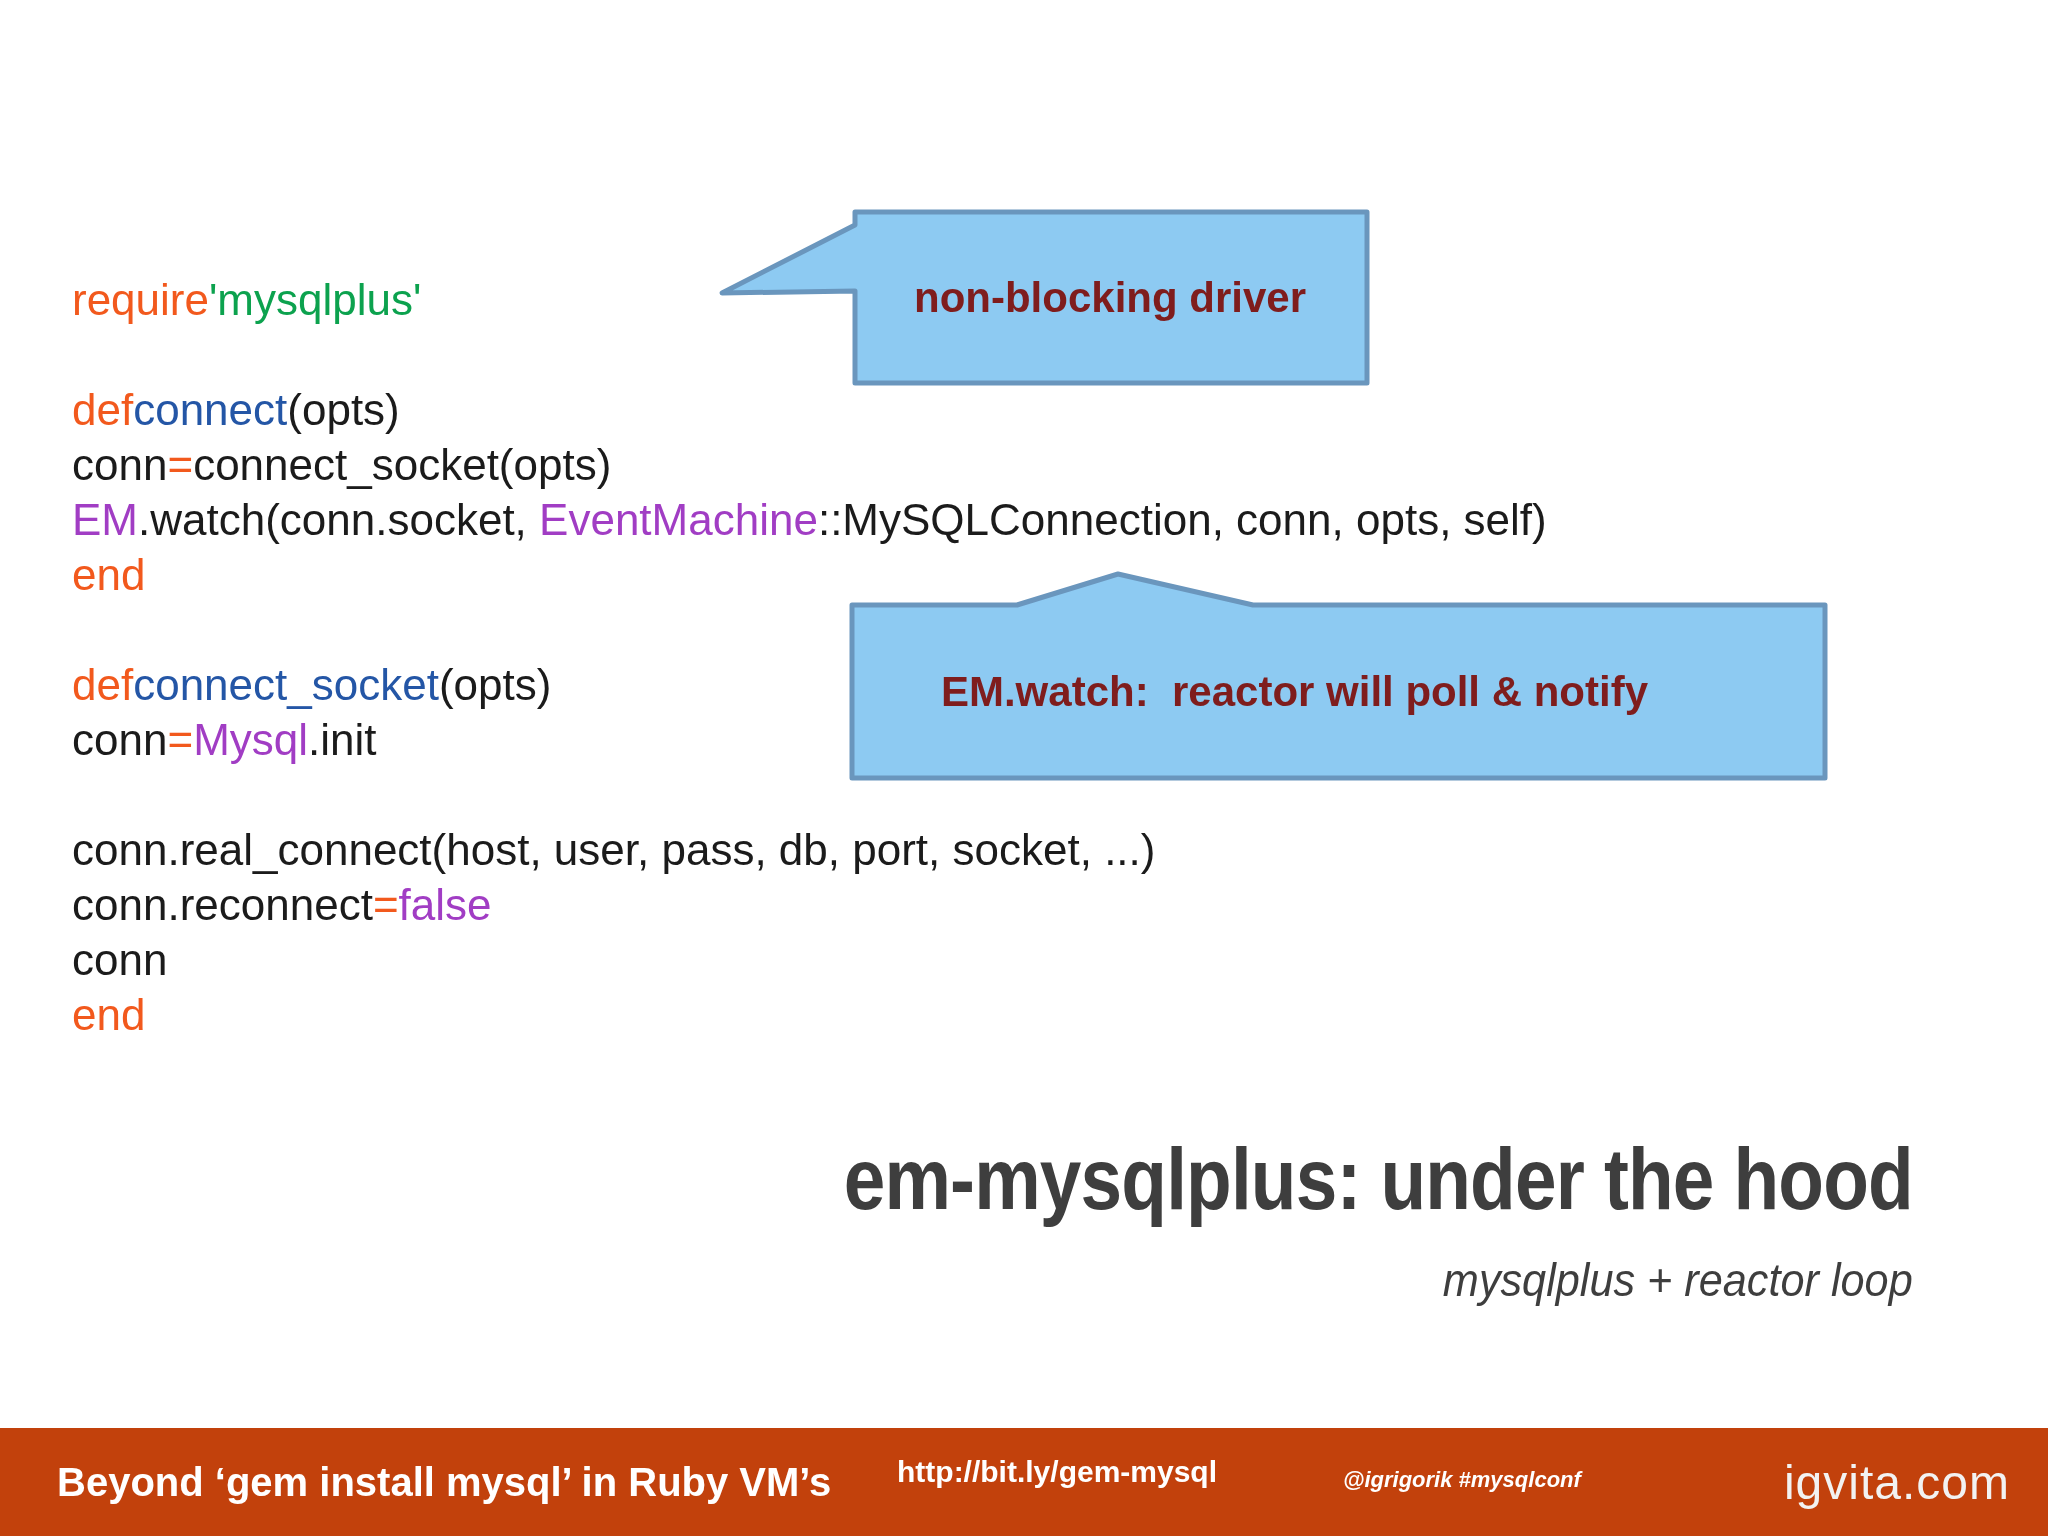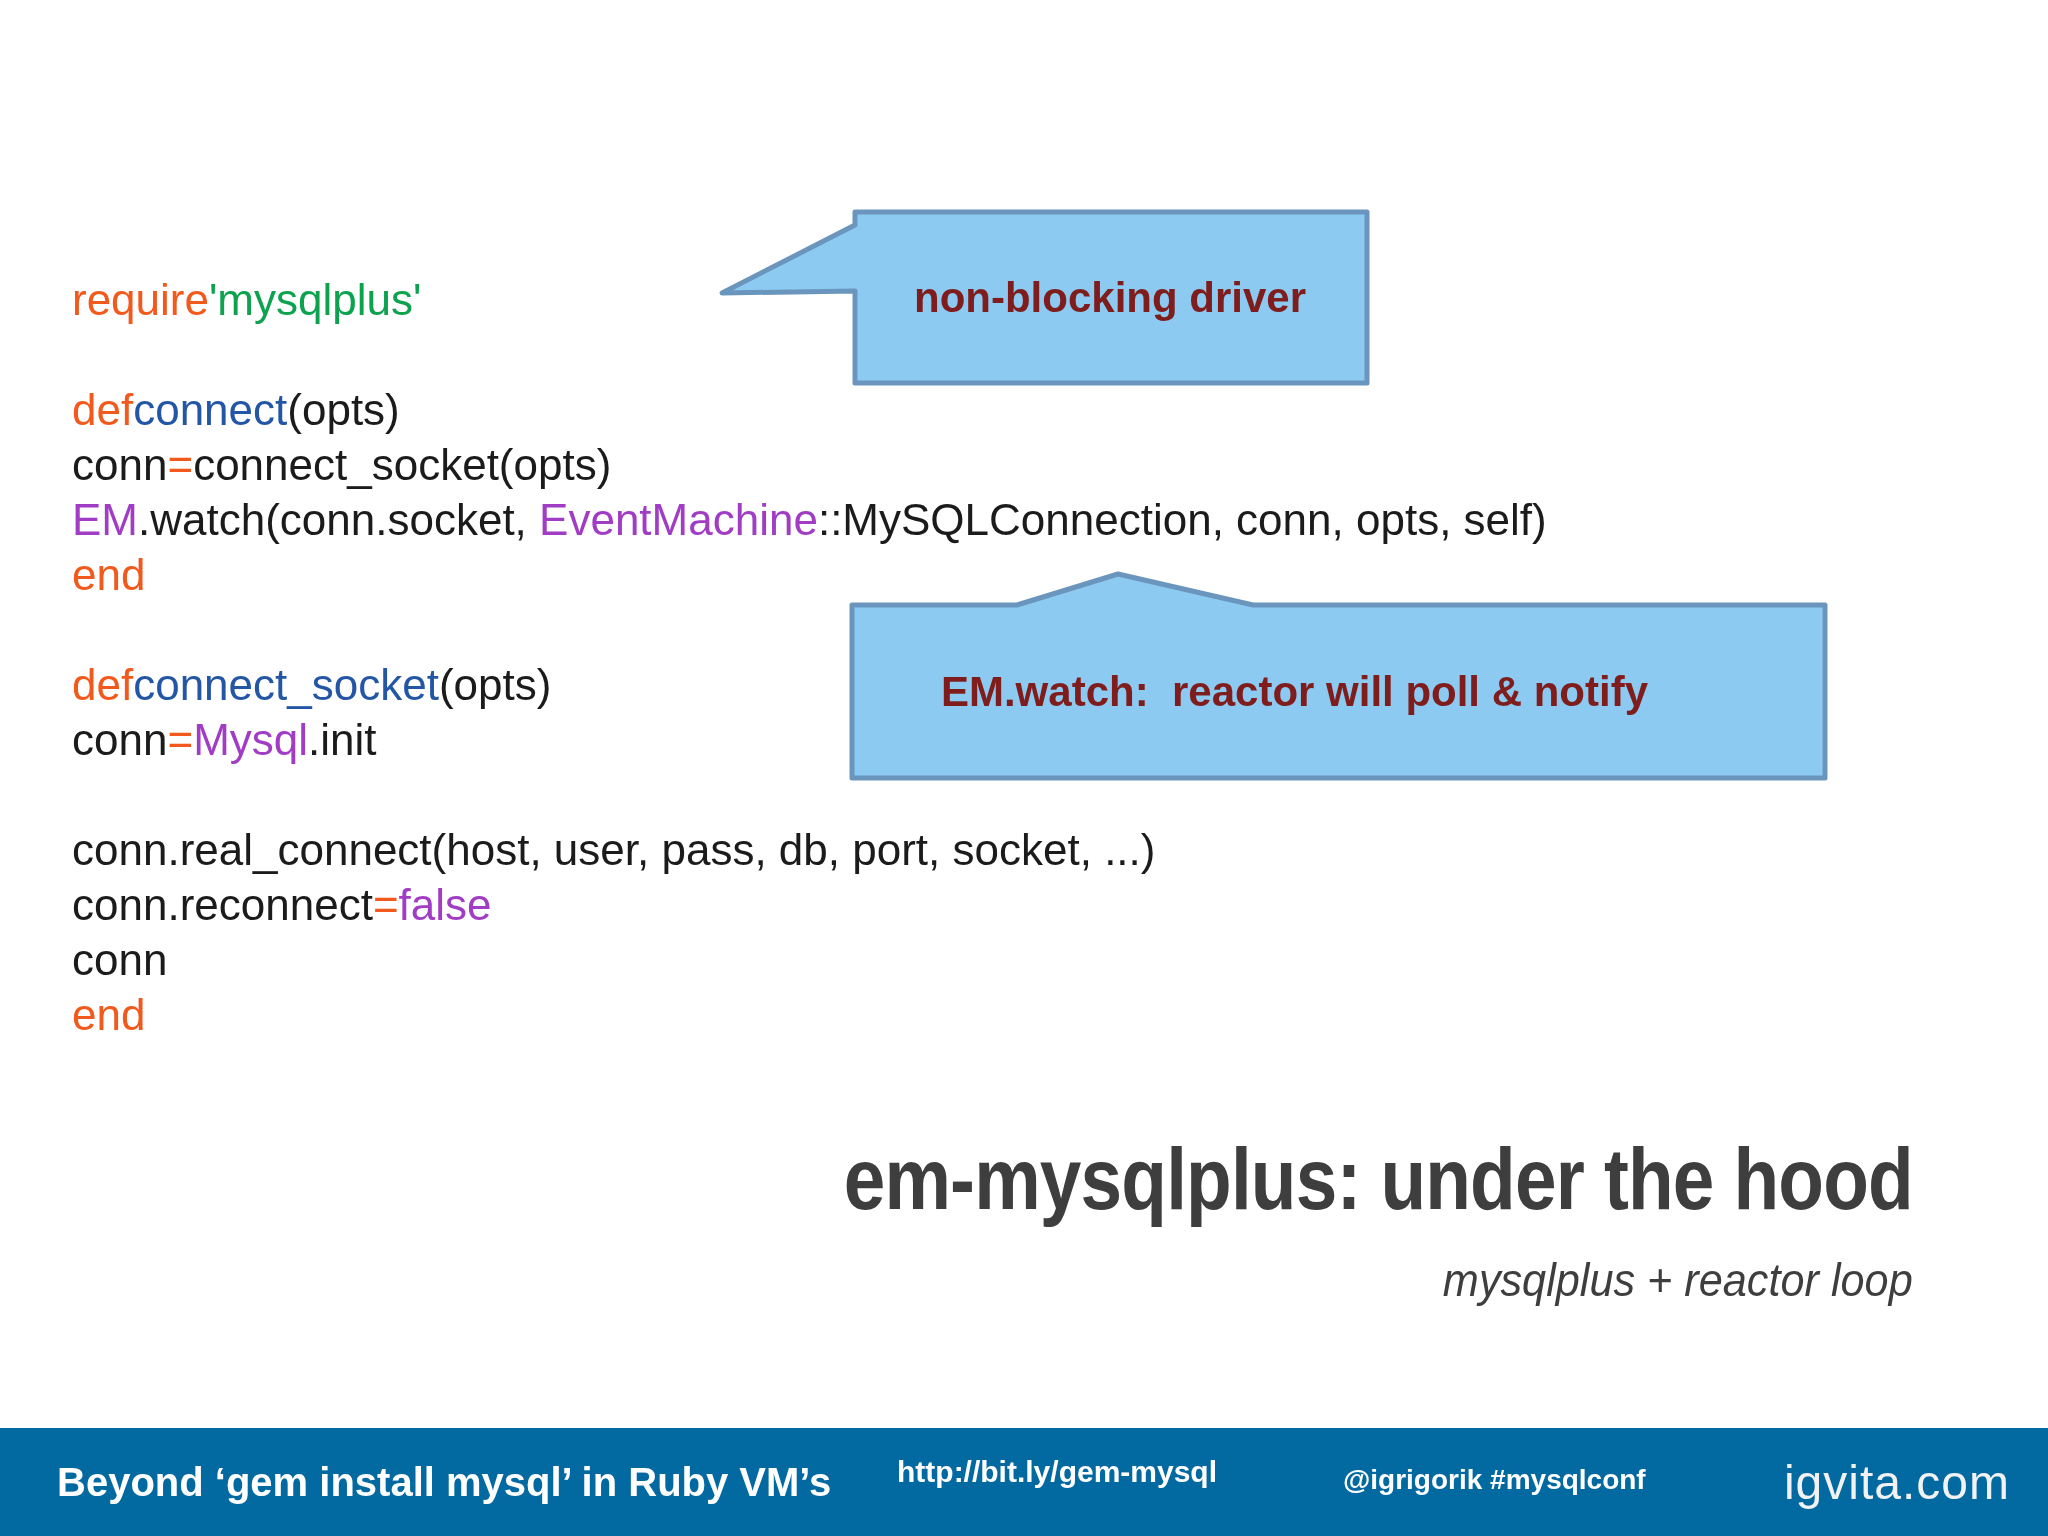--- a/index.html
+++ b/index.html
@@ -35,33 +35,33 @@
   }
   .slide-subtitle{
     position:absolute;right:135px;top:1252px;
     font-size:47px;font-style:italic;color:#3e3e3e;
     white-space:nowrap;
     transform:scaleX(0.92);transform-origin:100% 50%;
   }
   
   .footer{
     position:absolute;left:0;top:1428px;width:2048px;height:108px;
-    background:#0369a1;color:#ffffff;
+    background:#c2410c;color:#ffffff;
   }
   .footer-title{
     position:absolute;left:57px;top:0;height:108px;display:flex;align-items:center;
     font-size:40px;font-weight:bold;white-space:nowrap;
   }
   .footer-url{
     position:absolute;left:897px;top:0;height:88px;display:flex;align-items:center;
     font-size:30px;font-weight:bold;white-space:nowrap;
   }
   .footer-social{
     position:absolute;left:1343px;top:0;height:104px;display:flex;align-items:center;
-    font-size:28px;font-weight:bold;white-space:nowrap;
+    font-size:22px;font-weight:bold;white-space:nowrap;font-style:italic;
   }
   .footer-brand{
     position:absolute;right:38px;top:0;height:108px;display:flex;align-items:center;
     font-size:48px;font-weight:normal;letter-spacing:1px;color:#f2f2f2;white-space:nowrap;margin-left:8px;
   }
 </style>
 </head>
 <body>
 
 <div class="code-block"><div class="code-line"><span style="color: rgb(242, 89, 29);">require</span><span style="color: rgb(12, 162, 78);">'mysqlplus'</span></div><div class="code-line">&nbsp;</div><div class="code-line"><span style="color: rgb(242, 89, 29);">def</span><span style="color: rgb(36, 86, 166);">connect</span><span style="color: rgb(27, 27, 27);">(opts)</span></div><div class="code-line"><span style="color: rgb(27, 27, 27);">conn</span><span style="color: rgb(242, 89, 29);">=</span><span style="color: rgb(27, 27, 27);">connect_socket(opts)</span></div><div class="code-line"><span style="color: rgb(161, 61, 196);">EM</span><span style="color: rgb(27, 27, 27);">.watch(conn.socket, </span><span style="color: rgb(161, 61, 196);">EventMachine</span><span style="color: rgb(27, 27, 27);">::MySQLConnection, conn, opts, self)</span></div><div class="code-line"><span style="color: rgb(242, 89, 29);">end</span></div><div class="code-line">&nbsp;</div><div class="code-line"><span style="color: rgb(242, 89, 29);">def</span><span style="color: rgb(36, 86, 166);">connect_socket</span><span style="color: rgb(27, 27, 27);">(opts)</span></div><div class="code-line"><span style="color: rgb(27, 27, 27);">conn</span><span style="color: rgb(242, 89, 29);">=</span><span style="color: rgb(161, 61, 196);">Mysql</span><span style="color: rgb(27, 27, 27);">.init</span></div><div class="code-line">&nbsp;</div><div class="code-line"><span style="color: rgb(27, 27, 27);">conn.real_connect(host, user, pass, db, port, socket, ...)</span></div><div class="code-line"><span style="color: rgb(27, 27, 27);">conn.reconnect</span><span style="color: rgb(242, 89, 29);">=</span><span style="color: rgb(161, 61, 196);">false</span></div><div class="code-line"><span style="color: rgb(27, 27, 27);">conn</span></div><div class="code-line"><span style="color: rgb(242, 89, 29);">end</span></div></div>

